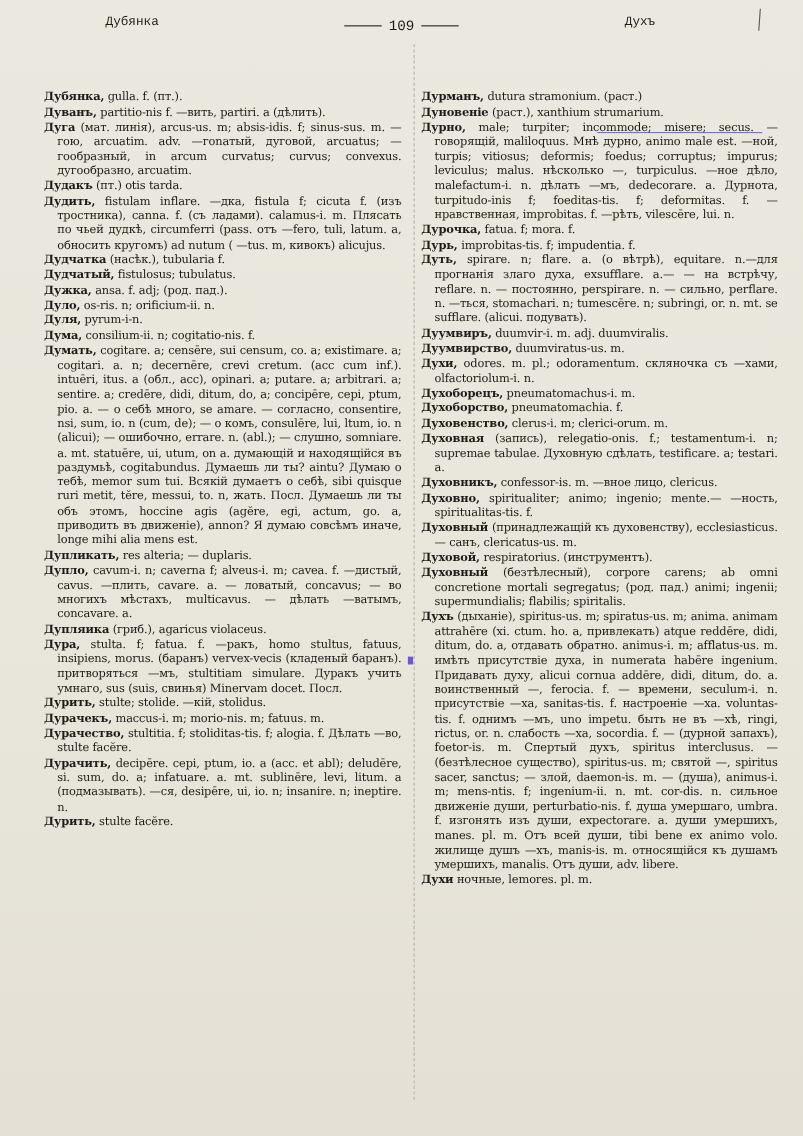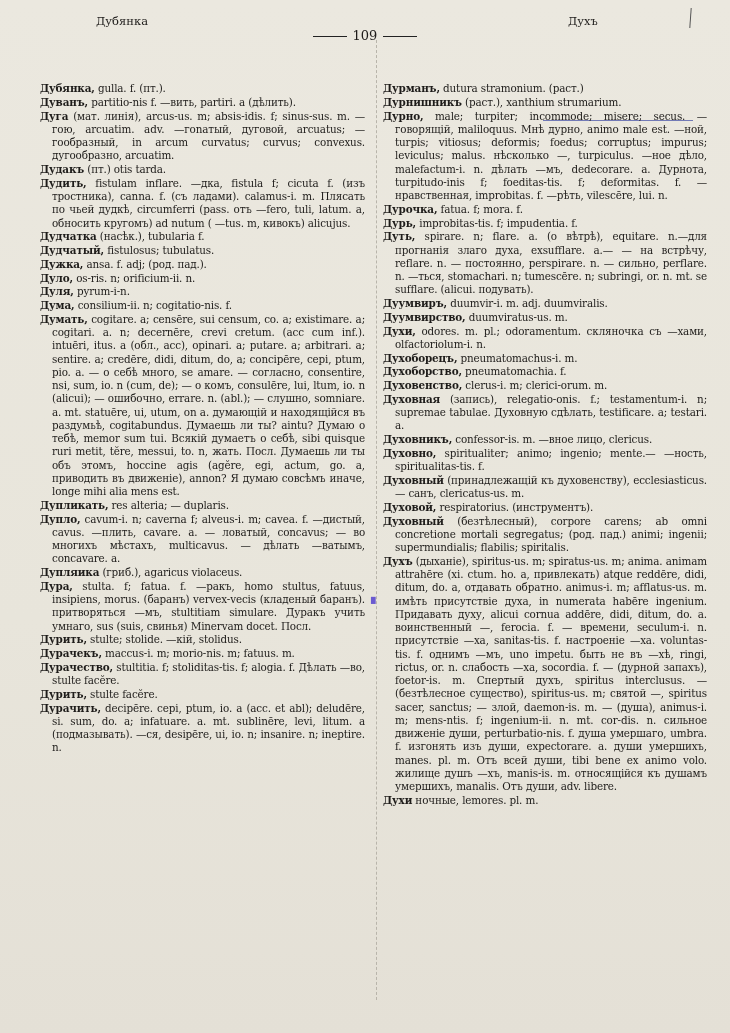--- a/index.html
+++ b/index.html
@@ -9,23 +9,24 @@
     font-family:"DejaVu Serif", serif;
     color:#1e1c1a;
   }
   .page {
     position:relative; width:730px; height:1033px;
     background: linear-gradient(180deg,#ebe8df 0%,#e8e5db 60%,#e4e0d6 100%);
   }
   .header {
     position:absolute; top:12px; left:0; width:730px; height:20px;
     font-size:11.5px;
+    font-family:Liberation Mono, monospace;
   }
   .hdr-left { position:absolute; left:96px; top:2px; }
-  .hdr-center { position:absolute; left:300px; top:16px; width:130px; text-align:center; font-size:13px; }
+  .hdr-center { position:absolute; left:300px; top:4px; width:130px; text-align:center; font-size:13px; }
   .hdr-center .rule { display:inline-block; width:34px; border-top:1px solid #222; vertical-align:middle; margin:0 6px; }
   .hdr-right { position:absolute; left:568px; top:2px; }
   .col {
     position:absolute; top:45px; font-size:10.4px; line-height:13.25px;
     letter-spacing:-0.15px;
     margin-top:37px;
   }
   .col-left { left:40px; width:325px; }
   .col-right { left:383px; width:324px; }
   .divider {
@@ -79,26 +80,26 @@
       <p class="entry"><span class="hw">Дуля,</span><span> pyrum-i-n.</span></p>
       <p class="entry"><span class="hw">Дума,</span><span> consilium-ii. n; cogitatio-nis. f.</span></p>
       <p class="entry"><span class="hw">Думать,</span><span> cogitare. a; censēre, sui censum, co. a; existimare. a; cogitari. a. n; decernēre, crevi cretum. (acc cum inf.). intuēri, itus. a (обл., acc), opinari. a; putare. a; arbitrari. a; sentire. a; credēre, didi, ditum, do, a; concipēre, cepi, ptum, pio. a. — о себѣ много, se amare. — согласно, consentire, nsi, sum, io. n (cum, de); — о комъ, consulēre, lui, ltum, io. n (alicui); — ошибочно, errare. n. (abl.); — слушно, somniare. a. mt. statuēre, ui, utum, on a. думающій и находящійся въ раздумьѣ, cogitabundus. Думаешь ли ты? aintu? Думаю о тебѣ, memor sum tui. Всякій думаетъ о себѣ, sibi quisque ruri metit, tĕre, messui, to. n, жать. Посл. Думаешь ли ты объ этомъ, hoccine agis (agĕre, egi, actum, go. a, приводить въ движеніе), annon? Я думаю совсѣмъ иначе, longe mihi alia mens est.</span></p>
       <p class="entry"><span class="hw">Дупликать,</span><span> res alteria; — duplaris.</span></p>
       <p class="entry"><span class="hw">Дупло,</span><span> cavum-i. n; caverna f; alveus-i. m; cavea. f. —дистый, cavus. —плить, cavare. a. — ловатый, concavus; — во многихъ мѣстахъ, multicavus. — дѣлать —ватымъ, concavare. a.</span></p>
       <p class="entry"><span class="hw">Дупляика</span><span> (гриб.), agaricus violaceus.</span></p>
       <p class="entry"><span class="hw">Дура,</span><span> stulta. f; fatua. f. —ракъ, homo stultus, fatuus, insipiens, morus. (баранъ) vervex-vecis (кладеный баранъ). притворяться —мъ, stultitiam simulare. Дуракъ учить умнаго, sus (suis, свинья) Minervam docet. Посл.</span></p>
       <p class="entry"><span class="hw">Дурить,</span><span> stulte; stolide. —кій, stolidus.</span></p>
       <p class="entry"><span class="hw">Дурачекъ,</span><span> maccus-i. m; morio-nis. m; fatuus. m.</span></p>
       <p class="entry"><span class="hw">Дурачество,</span><span> stultitia. f; stoliditas-tis. f; alogia. f. Дѣлать —во, stulte facĕre.</span></p>
+      <p class="entry"><span class="hw">Дурачить,</span><span> decipēre. cepi, ptum, io. a (acc. et abl); deludēre, si. sum, do. a; infatuare. a. mt. sublinēre, levi, litum. a (подмазывать). —ся, desipēre, ui, io. n; insanire. n; ineptire. n.</span></p>
       <p class="entry"><span class="hw">Дурить,</span><span> stulte facĕre.</span></p>
-      <p class="entry"><span class="hw">Дурачить,</span><span> decipēre. cepi, ptum, io. a (acc. et abl); deludēre, si. sum, do. a; infatuare. a. mt. sublinēre, levi, litum. a (подмазывать). —ся, desipēre, ui, io. n; insanire. n; ineptire. n.</span></p>
     </div>
   <div class="col col-right" id="col-right">
       <p class="entry"><span class="hw">Дурманъ,</span><span> dutura stramonium. (раст.)</span></p>
-      <p class="entry"><span class="hw">Дурнишникъ</span><span> (раст.), xanthium strumarium.</span></p>
+      <p class="entry"><span class="hw">Дуновеніе</span><span> (раст.), xanthium strumarium.</span></p>
       <p class="entry"><span class="hw">Дурно,</span><span> male; turpiter; incommode; misere; secus. — говорящій, maliloquus. Мнѣ дурно, animo male est. —ной, turpis; vitiosus; deformis; foedus; corruptus; impurus; leviculus; malus. нѣсколько —, turpiculus. —ное дѣло, malefactum-i. n. дѣлать —мъ, dedecorare. a. Дурнота, turpitudo-inis f; foeditas-tis. f; deformitas. f. — нравственная, improbitas. f. —рѣть, vilescēre, lui. n.</span></p>
       <p class="entry"><span class="hw">Дурочка,</span><span> fatua. f; mora. f.</span></p>
       <p class="entry"><span class="hw">Дурь,</span><span> improbitas-tis. f; impudentia. f.</span></p>
       <p class="entry"><span class="hw">Дуть,</span><span> spirare. n; flare. a. (о вѣтрѣ), equitare. n.—для прогнанія злаго духа, exsufflare. a.— — на встрѣчу, reflare. n. — постоянно, perspirare. n. — сильно, perflare. n. —ться, stomachari. n; tumescēre. n; subringi, or. n. mt. se sufflare. (alicui. подувать).</span></p>
       <p class="entry"><span class="hw">Дуумвиръ,</span><span> duumvir-i. m. adj. duumviralis.</span></p>
       <p class="entry"><span class="hw">Дуумвирство,</span><span> duumviratus-us. m.</span></p>
       <p class="entry"><span class="hw">Духи,</span><span> odores. m. pl.; odoramentum. скляночка съ —хами, olfactoriolum-i. n.</span></p>
       <p class="entry"><span class="hw">Духоборецъ,</span><span> pneumatomachus-i. m.</span></p>
       <p class="entry"><span class="hw">Духоборство,</span><span> pneumatomachia. f.</span></p>
       <p class="entry"><span class="hw">Духовенство,</span><span> clerus-i. m; clerici-orum. m.</span></p>

